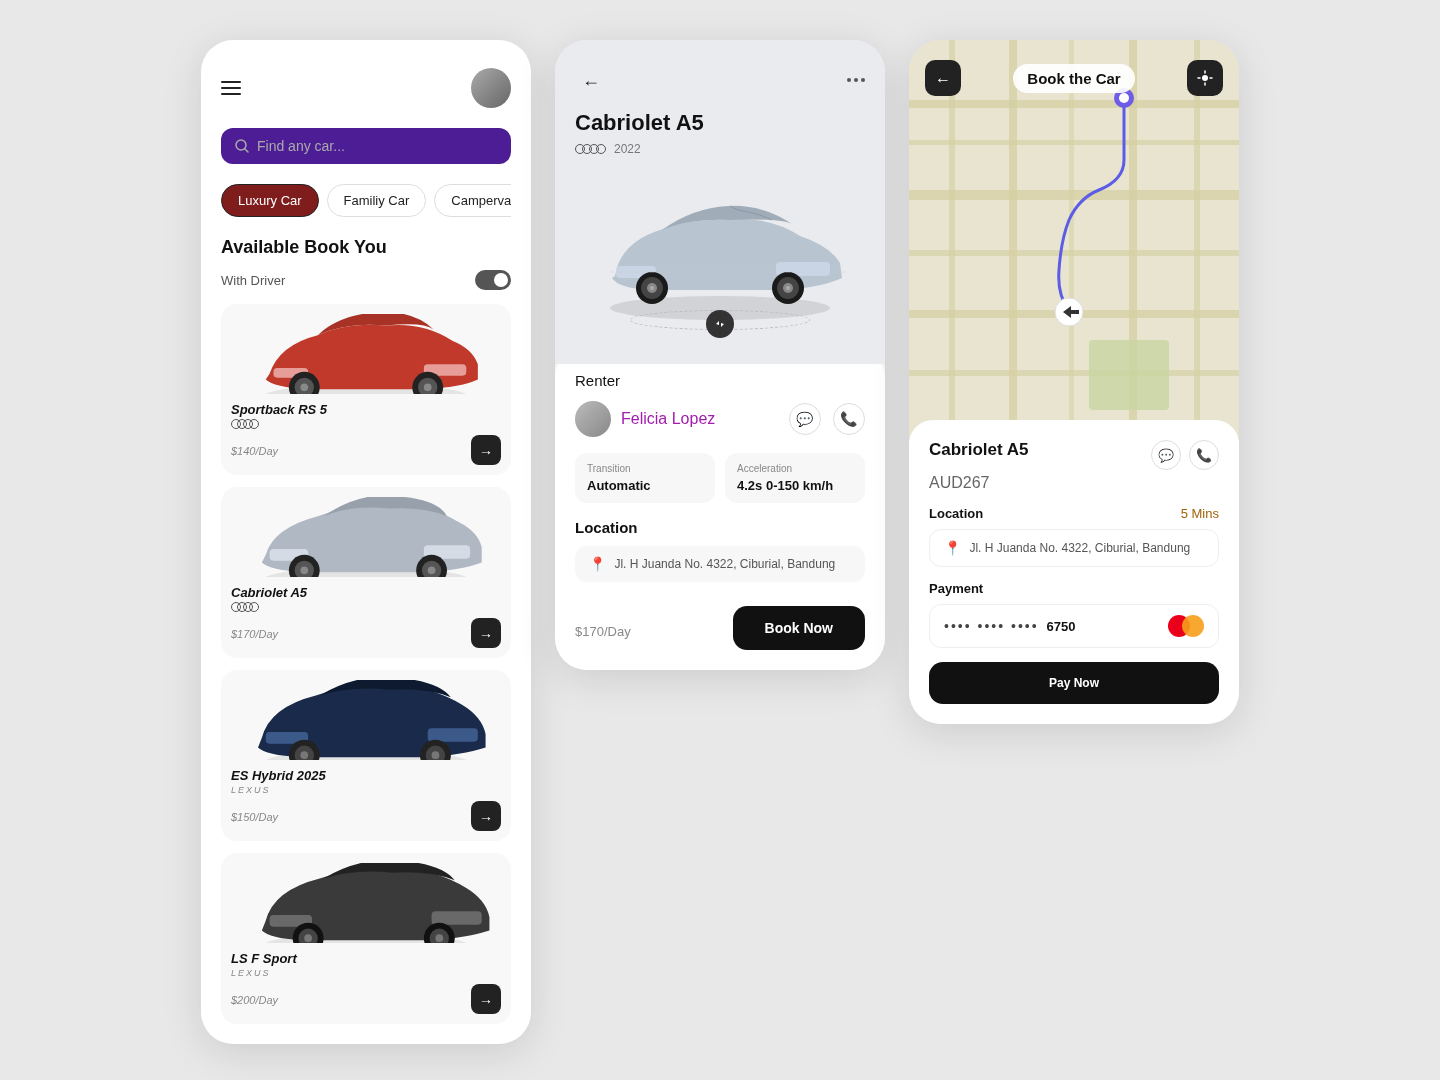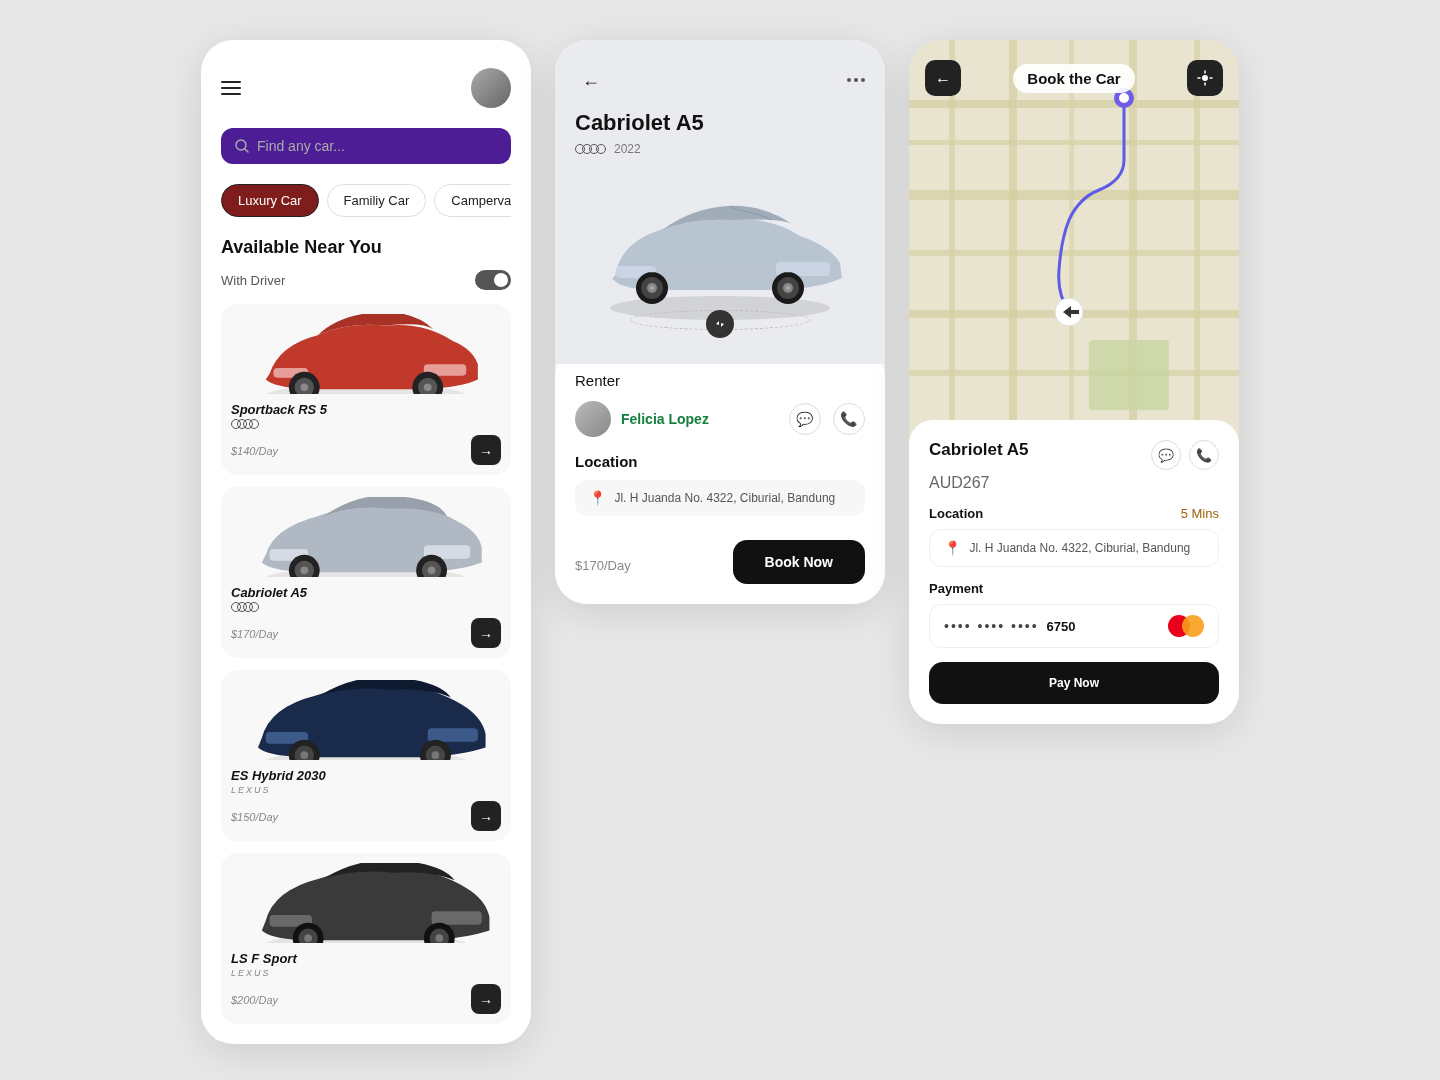--- a/index.html
+++ b/index.html
@@ -326,23 +326,23 @@
       align-items: center;
       gap: 10px;
     }
     .renter-avatar {
       width: 36px;
       height: 36px;
       border-radius: 50%;
       background: linear-gradient(135deg, #bbb 0%, #888 100%);
     }
     .renter-name {
-      font-size: 14px;
-      font-weight: 700;
-      color: #15803d;
+      font-size: 16px;
+      font-weight: 400;
+      color: #a21caf;
     }
     .renter-actions {
       display: flex;
       gap: 12px;
     }
     .renter-action-btn {
       width: 32px;
       height: 32px;
       border: 1px solid #ddd;
       border-radius: 50%;
@@ -603,21 +603,21 @@
       </svg>
       <span class="search-placeholder">Find any car...</span>
     </div>
 
     <div class="filter-tabs">
       <button class="filter-tab active">Luxury Car</button>
       <button class="filter-tab">Familiy Car</button>
       <button class="filter-tab">Campervan</button>
     </div>
 
-    <div class="section-title">Available Near You</div>
+    <div class="section-title">Available Book You</div>
 
     <div class="with-driver-row">
       <span class="with-driver-label">With Driver</span>
       <div class="toggle"></div>
     </div>
 
     <div class="car-grid">
 
       <div class="car-card">
         <div class="car-image-placeholder">
@@ -694,21 +694,21 @@
             <rect x="18" y="41" width="22" height="6" rx="2" fill="#4a6fa5" opacity="0.7"></rect>
             <rect x="102" y="39" width="26" height="7" rx="2" fill="#4a6fa5" opacity="0.7"></rect>
             <circle cx="38" cy="53" r="8" fill="#222"></circle>
             <circle cx="38" cy="53" r="5" fill="#444"></circle>
             <circle cx="38" cy="53" r="2" fill="#777"></circle>
             <circle cx="106" cy="53" r="8" fill="#222"></circle>
             <circle cx="106" cy="53" r="5" fill="#444"></circle>
             <circle cx="106" cy="53" r="2" fill="#777"></circle>
           </svg>
         </div>
-        <div class="car-name">ES Hybrid 2030</div>
+        <div class="car-name">ES Hybrid 2025</div>
         <div class="car-brand-logo" style="font-size:9px; color:#888; letter-spacing:2px; margin-bottom:6px;">LEXUS</div>
         <div class="car-price-row">
           <div class="car-price">
             <span>$150</span><span>/Day</span>
           </div>
           <div class="arrow-btn">→</div>
         </div>
       </div>
 
       <div class="car-card">
@@ -797,20 +797,30 @@
         <div class="renter-info">
           <div class="renter-avatar"></div>
           <span class="renter-name">Felicia Lopez</span>
         </div>
         <div class="renter-actions">
           <div class="renter-action-btn">💬</div>
           <div class="renter-action-btn">📞</div>
         </div>
       </div>
 
+      <div class="specs-row">
+        <div class="spec-card">
+          <div class="spec-label">Transition</div>
+          <div class="spec-value">Automatic</div>
+        </div>
+        <div class="spec-card">
+          <div class="spec-label">Acceleration</div>
+          <div class="spec-value">4.2s  0-150 km/h</div>
+        </div>
+      </div>
 
       <div class="location-section-title">Location</div>
       <div class="location-box">
         <span class="pin-icon">📍</span>
         <span class="location-text">Jl. H Juanda No. 4322, Ciburial, Bandung</span>
       </div>
 
       <div class="s2-footer">
         <div class="price-display">
           <span>$170</span><span>/Day</span>

